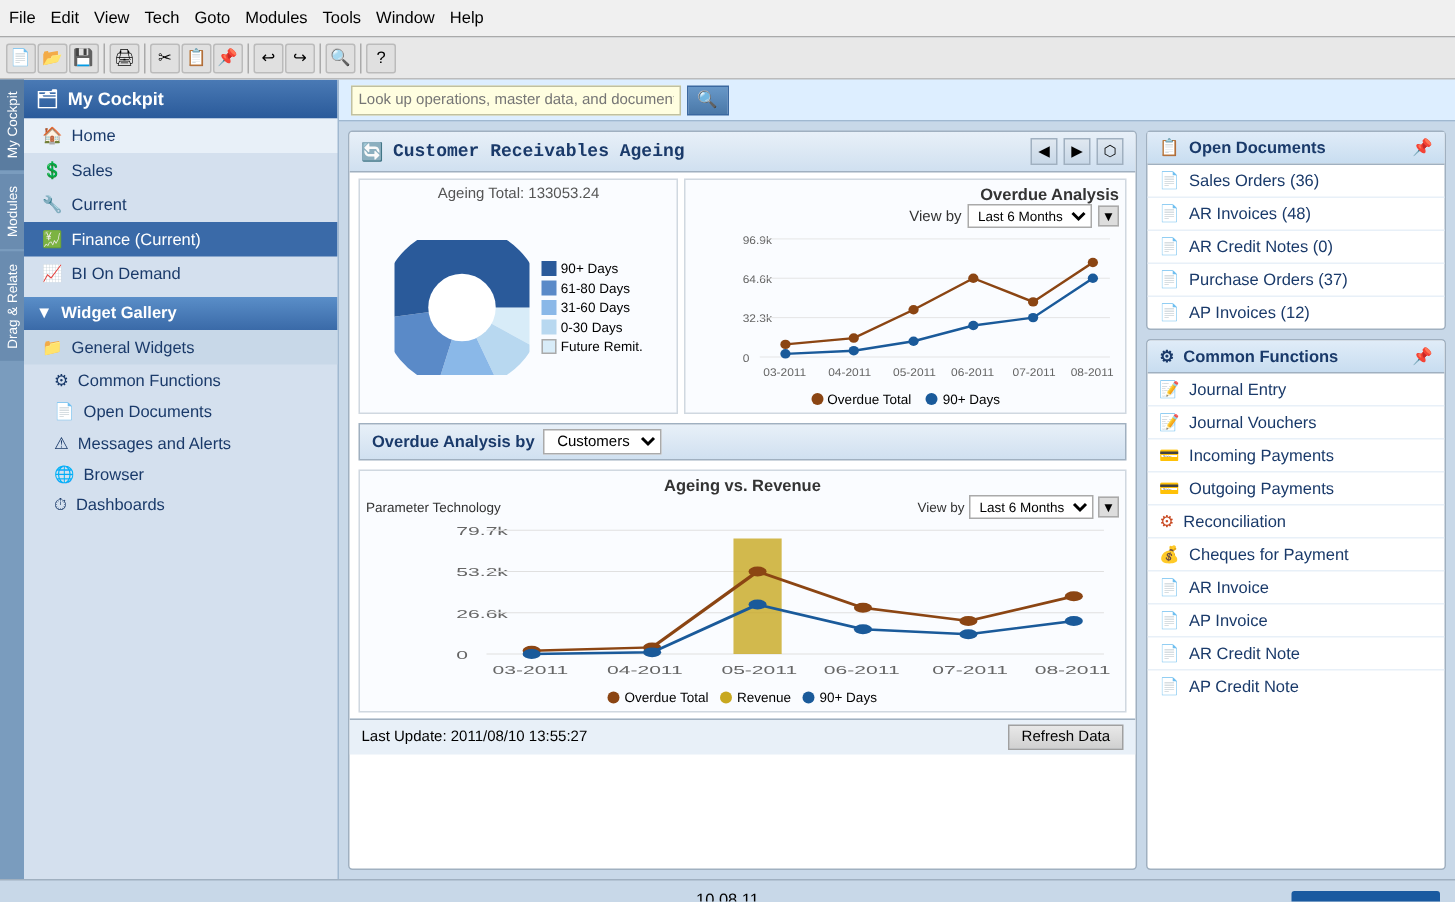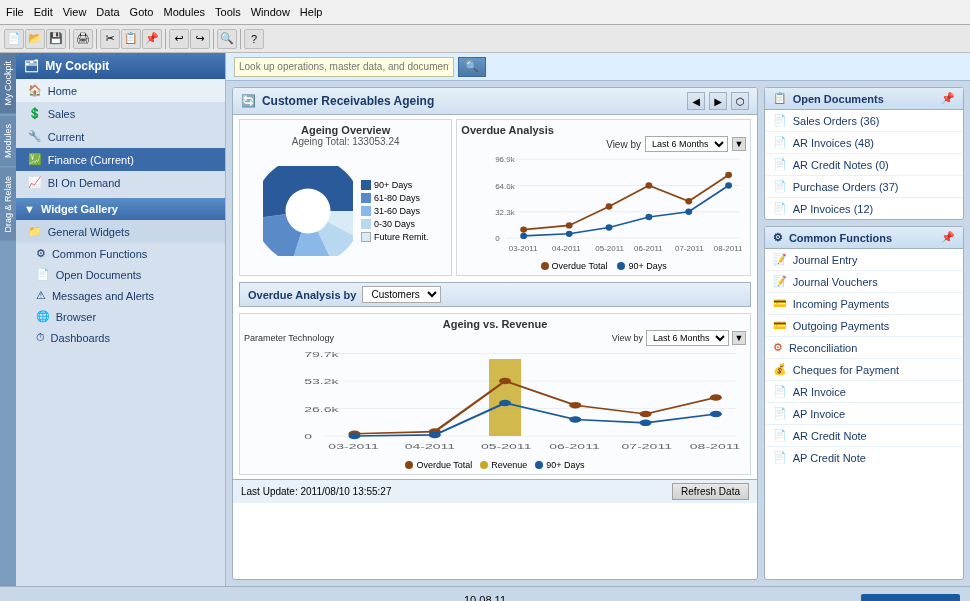--- a/index.html
+++ b/index.html
@@ -5,21 +5,21 @@
     * { box-sizing: border-box; margin: 0; padding: 0; }
     body { font-family: Arial, Helvetica, sans-serif; font-size: 11px; background: #c8d8e8; overflow: hidden; width: 970px; height: 601px; }
   </style>
 </head>
 <body>
 
 <div data-interactable="false" style="background:#f0f0f0; border-bottom:1px solid #aaa; height:20px; display:flex; align-items:center; padding:12px 6px;">
   <span data-interactable="true" style="margin-right:10px; font-size:11px; cursor:pointer;">File</span>
   <span data-interactable="true" style="margin-right:10px; font-size:11px; cursor:pointer;">Edit</span>
   <span data-interactable="true" style="margin-right:10px; font-size:11px; cursor:pointer;">View</span>
-  <span data-interactable="true" style="margin-right:10px; font-size:11px; cursor:pointer;">Data</span>
+  <span data-interactable="true" style="margin-right:10px; font-size:11px; cursor:pointer;">Tech</span>
   <span data-interactable="true" style="margin-right:10px; font-size:11px; cursor:pointer;">Goto</span>
   <span data-interactable="true" style="margin-right:10px; font-size:11px; cursor:pointer;">Modules</span>
   <span data-interactable="true" style="margin-right:10px; font-size:11px; cursor:pointer;">Tools</span>
   <span data-interactable="true" style="margin-right:10px; font-size:11px; cursor:pointer;">Window</span>
   <span data-interactable="true" style="margin-right:10px; font-size:11px; cursor:pointer;">Help</span>
 </div>
 
 <div data-interactable="false" style="background:#e8e8e8; border-bottom:1px solid #bbb; height:28px; display:flex; align-items:center; padding:2px 4px; gap:1px;">
   <div data-interactable="true" style="width:20px;height:20px;background:#e0e0e0;border:1px solid #bbb;border-radius:2px;display:flex;align-items:center;justify-content:center;font-size:11px;cursor:pointer;">📄</div>
   <div data-interactable="true" style="width:20px;height:20px;background:#e0e0e0;border:1px solid #bbb;border-radius:2px;display:flex;align-items:center;justify-content:center;font-size:11px;cursor:pointer;">📂</div>
@@ -116,34 +116,33 @@
       </div>
     </div>
 
     <div data-interactable="false" style="display:flex;flex:1;gap:6px;padding:6px;overflow:hidden;">
 
       <div data-interactable="false" style="flex:1;background:white;border:1px solid #a0b0c0;border-radius:3px;display:flex;flex-direction:column;overflow:hidden;min-width:0;">
 
         <div data-interactable="false" style="background:linear-gradient(to bottom,#e8f0f8,#d0e0f0);border-bottom:1px solid #a0b0c0;padding:4px 8px;display:flex;align-items:center;justify-content:space-between;">
           <div data-interactable="false" style="display:flex;align-items:center;gap:6px;">
             <span data-interactable="true" style="font-size:12px;cursor:pointer;">🔄</span>
-            <span data-interactable="false" style="font-weight:bold;font-size:12px;color:#1a3a6a;">Customer Receivables Ageing</span>
+            <span data-interactable="false" style="font-weight:bold;font-size:12px;color:#1a3a6a;font-family:Liberation Mono, monospace;">Customer Receivables Ageing</span>
           </div>
           <div data-interactable="false" style="display:flex;gap:4px;align-items:center;">
             <button data-interactable="true" style="background:linear-gradient(to bottom,#e0e8f0,#c8d8e8);border:1px solid #a0b0c0;width:18px;height:18px;cursor:pointer;font-size:10px;">◀</button>
             <button data-interactable="true" style="background:linear-gradient(to bottom,#e0e8f0,#c8d8e8);border:1px solid #a0b0c0;width:18px;height:18px;cursor:pointer;font-size:10px;">▶</button>
             <button data-interactable="true" style="background:linear-gradient(to bottom,#e0e8f0,#c8d8e8);border:1px solid #a0b0c0;width:18px;height:18px;cursor:pointer;font-size:10px;">⬡</button>
           </div>
         </div>
 
 
         <div data-interactable="false" style="display:flex;gap:4px;padding:4px 6px;height:165px;">
 
           <div data-interactable="false" style="flex:1;border:1px solid #d0d8e0;background:#fafcff;padding:4px;display:flex;flex-direction:column;min-width:0;">
-            <div data-interactable="false" style="font-weight:bold;font-size:11px;color:#333;text-align:center;">Ageing Overview</div>
             <div data-interactable="false" style="font-size:10px;color:#555;text-align:center;margin-bottom:4px;">Ageing Total: 133053.24</div>
             <div data-interactable="false" style="display:flex;align-items:center;justify-content:center;gap:8px;flex:1;">
 
               <svg data-interactable="false" width="90" height="90" viewBox="0 0 100 100">
 
                 <circle cx="50" cy="50" r="40" fill="none" stroke="#d8ecf8" stroke-width="40" stroke-dasharray="20 231" stroke-dashoffset="0"></circle>
                 <circle cx="50" cy="50" r="40" fill="none" stroke="#b8d8f0" stroke-width="40" stroke-dasharray="25 226" stroke-dashoffset="-20"></circle>
                 <circle cx="50" cy="50" r="40" fill="none" stroke="#8ab8e8" stroke-width="40" stroke-dasharray="30 221" stroke-dashoffset="-45"></circle>
                 <circle cx="50" cy="50" r="40" fill="none" stroke="#5a8ac8" stroke-width="40" stroke-dasharray="45 206" stroke-dashoffset="-75"></circle>
                 <circle cx="50" cy="50" r="40" fill="none" stroke="#2a5a9a" stroke-width="40" stroke-dasharray="131 120" stroke-dashoffset="-120"></circle>
@@ -168,21 +167,21 @@
                   </div>
                 <div data-interactable="false" style="display:flex;align-items:center;gap:3px;">
                     <span style="width:10px;height:10px;background:#d8ecf8;display:inline-block;border:1px solid #aaa;"></span>
                     <span data-interactable="false">Future Remit.</span>
                   </div>
               </div>
             </div>
           </div>
 
           <div data-interactable="false" style="flex:1.4;border:1px solid #d0d8e0;background:#fafcff;padding:4px;display:flex;flex-direction:column;min-width:0;">
-            <div data-interactable="false" style="font-weight:bold;font-size:11px;color:#333;text-align:left;">Overdue Analysis</div>
+            <div data-interactable="false" style="font-weight:bold;font-size:11px;color:#333;text-align:right;">Overdue Analysis</div>
             <div data-interactable="false" style="display:flex;align-items:center;gap:4px;justify-content:flex-end;margin-bottom:2px;">
               <span data-interactable="false" style="font-size:10px;color:#333;">View by</span>
               <select data-interactable="true" style="font-size:9px;border:1px solid #aaa;padding:1px 2px;background:white;">
                 <option>Last 6 Months</option>
               </select>
               <button data-interactable="true" style="width:14px;height:14px;font-size:9px;background:#ddd;border:1px solid #aaa;cursor:pointer;">▼</button>
             </div>
             <svg data-interactable="false" width="100%" height="100" viewBox="0 0 250 100" preserveAspectRatio="none" style="flex:1;">
 
               <text x="30" y="8" font-size="7" fill="#666">96.9k</text>

